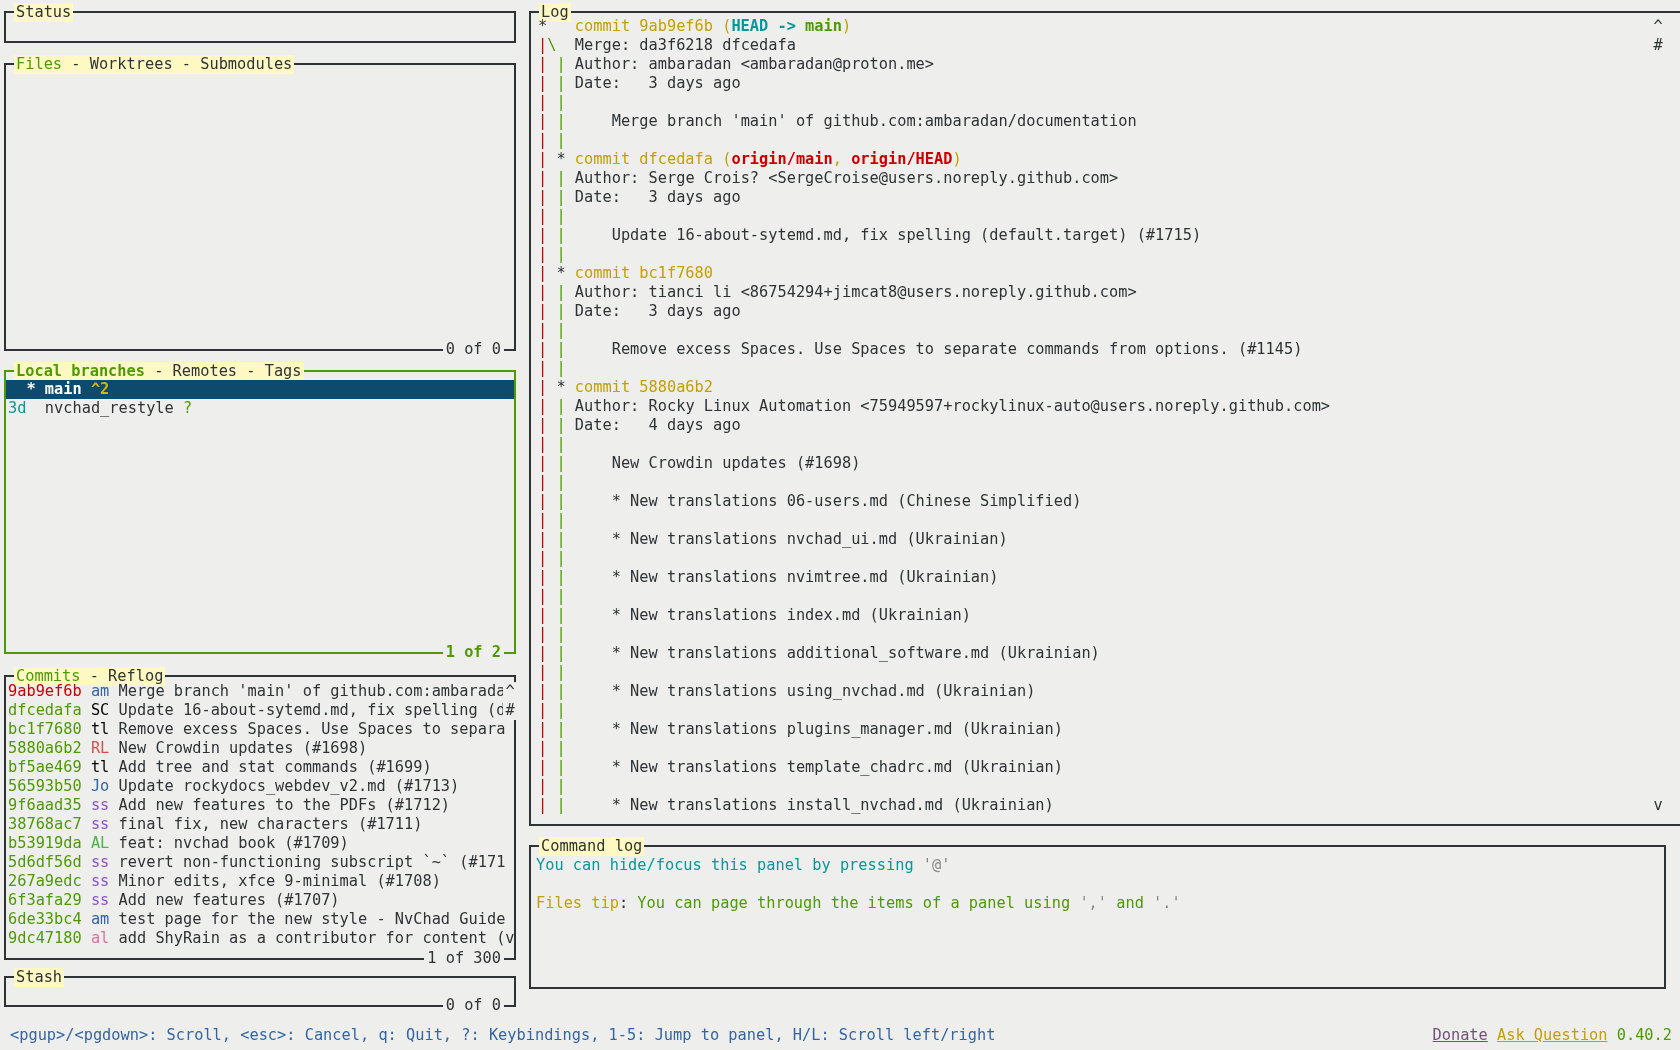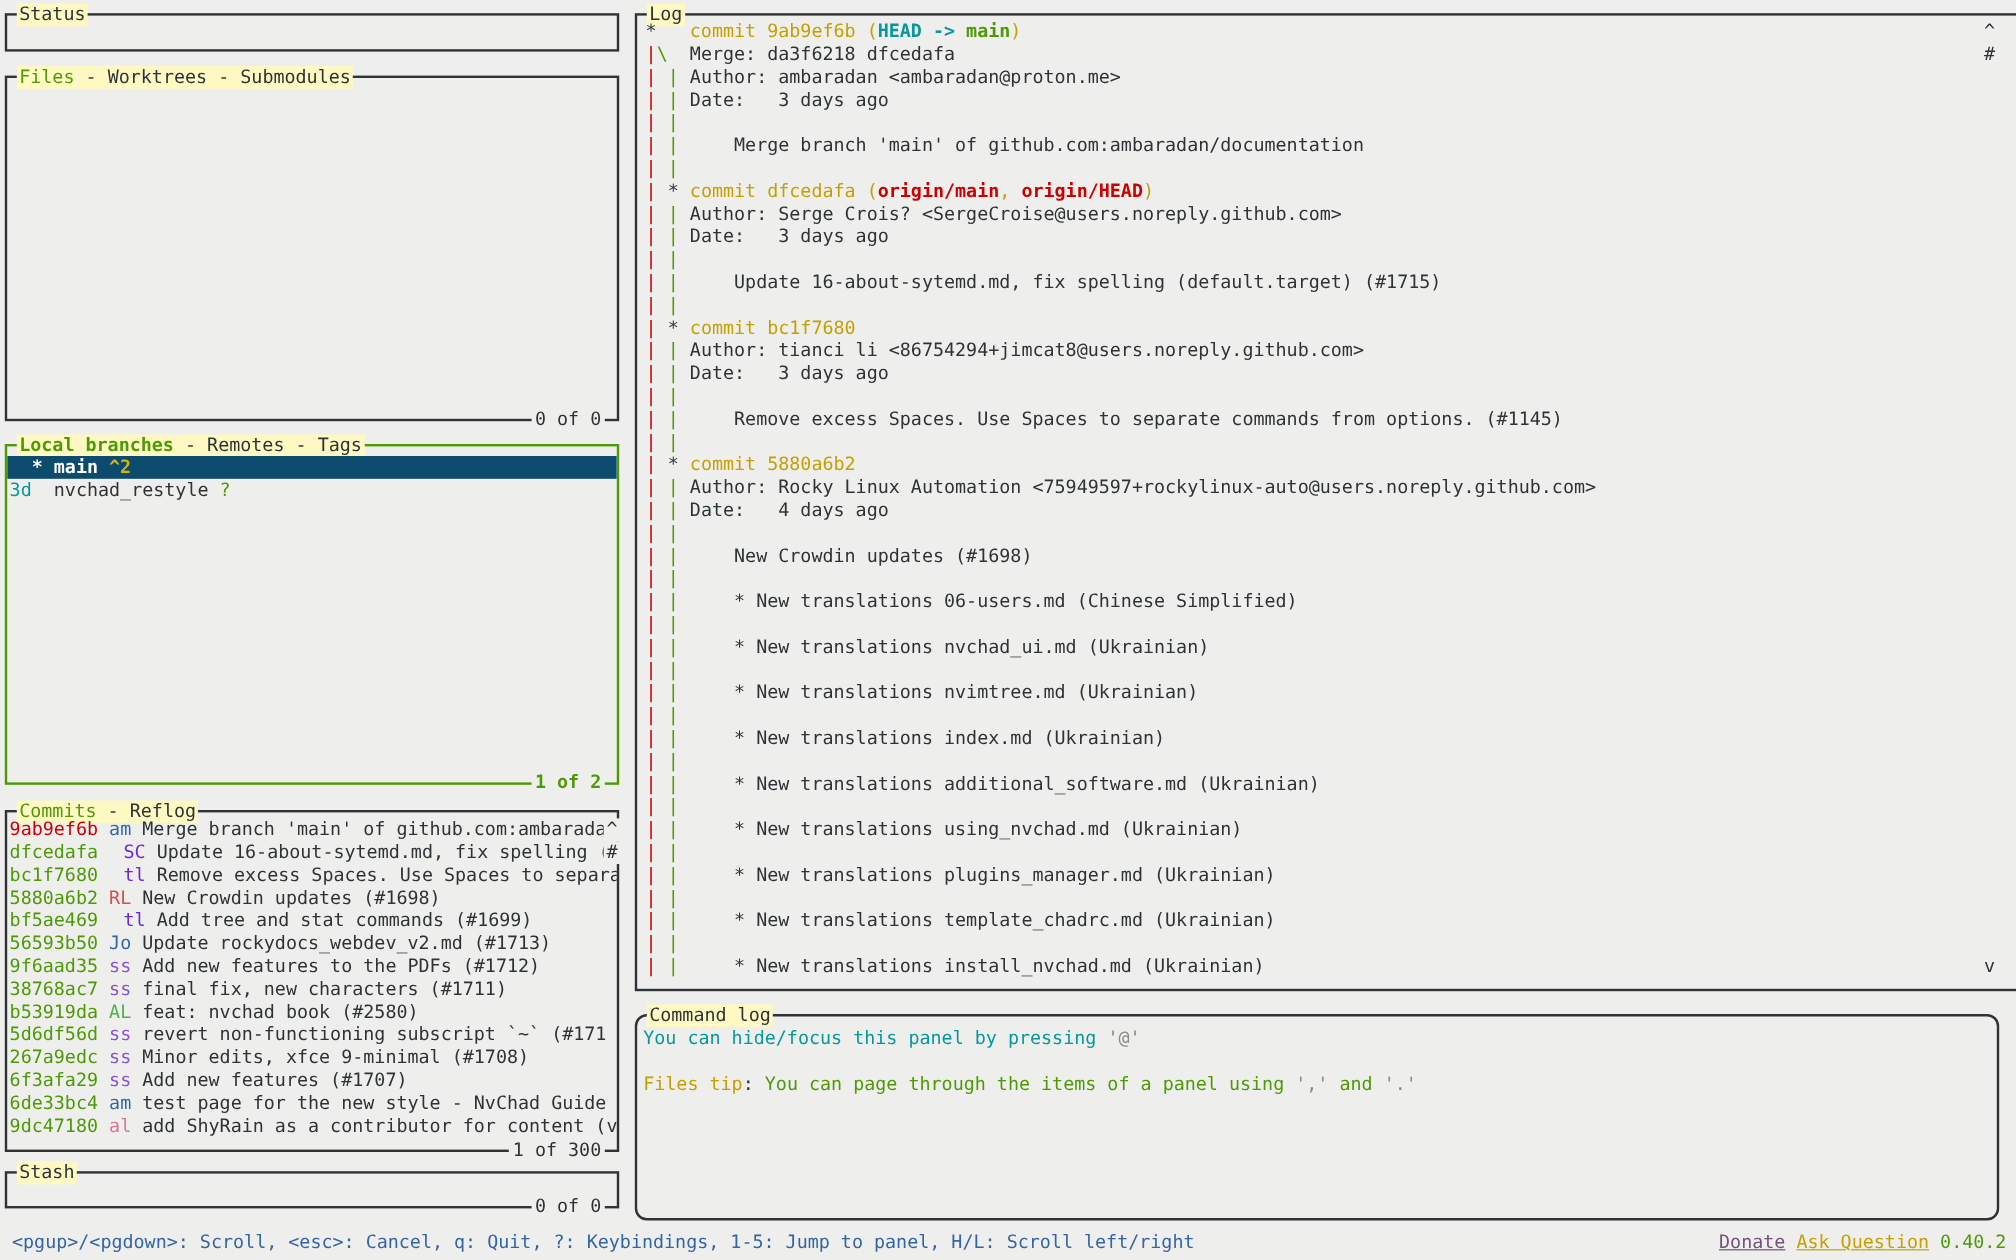--- a/index.html
+++ b/index.html
@@ -29,39 +29,39 @@
   .rb { color:#cc0000; font-weight:bold; }
   .g  { color:#4e9a06; }
   .gb { color:#4e9a06; font-weight:bold; }
   .y  { color:#c4a000; }
   .c  { color:#06989a; }
   .cb { color:#06989a; font-weight:bold; }
   .gy { color:#888a85; }
   .w  { color:#ffffff; font-weight:bold; }
   .ygold { color:#d8b400; font-weight:bold; }
   .b  { color:#3465a4; }
-  .lc { color:#6d28d9;margin-left:12px; }
+  .lc { color:#000000; }
   .sr { color:#d25252; }
   .vi { color:#8a55cc; }
   .bg2{ color:#4db34d; }
   .pk { color:#e0709f; }
   .pu { color:#75507b; text-decoration:underline; }
   .yu { color:#c4a000; text-decoration:underline; }
 
   .scrollmark { position:absolute; width:14px; height:19px; line-height:19px; text-align:center;
                 background:#eeeeec; color:#2e3436; white-space:pre; z-index:5; }
 
   
   #status-panel   { top:11px;  left:4px;   width:512px;  height:32px; }
   #files-panel    { top:63px;  left:4px;   width:512px;  height:288px; }
   #branches-panel { top:370px; left:4px;   width:512px;  height:284px; }
   #commits-panel  { top:675px; left:4px;   width:512px;  height:285px; }
   #stash-panel    { top:976px; left:4px;   width:512px;  height:31px; }
   #log-panel      { top:11px;  left:529px; width:1316px; height:815px; }
-  #cmdlog-panel   { top:845px; left:529px; width:1137px; height:172px;border-radius:10px; }
+  #cmdlog-panel   { top:845px; left:529px; width:1137px; height:144px; }
 
   #status-panel  .panel-body { padding-top:4px;margin-top:40px; }
   #log-panel     .panel-body { padding-top:4px; }
   #branches-panel .panel-body { padding-top:8px; }
   #commits-panel .panel-body { padding-top:5px; }
   #cmdlog-panel  .panel-body { padding-top:9px; }
 
   #bottom-bar { position:absolute; top:1026px; left:0; width:1680px; height:19px; }
   #bottom-bar .left  { position:absolute; left:8px; top:0; height:19px; line-height:19px; white-space:pre; }
   #bottom-bar .right { position:absolute; right:8px; top:0; height:19px; line-height:19px; white-space:pre; }
@@ -95,21 +95,21 @@
   <span class="panel-title"><div class="line"><span class="g">Commits</span><span class="d"> - </span><span class="d">Reflog</span></div></span>
   <div class="panel-body">
       <div class="line"><span class="r">9ab9ef6b</span><span class="d"> </span><span class="b">am</span><span class="d"> Merge branch 'main' of github.com:ambarada</span></div>
       <div class="line"><span class="g">dfcedafa</span><span class="d"> </span><span class="lc">SC</span><span class="d"> Update 16-about-sytemd.md, fix spelling (d</span></div>
       <div class="line"><span class="g">bc1f7680</span><span class="d"> </span><span class="lc">tl</span><span class="d"> Remove excess Spaces. Use Spaces to separa</span></div>
       <div class="line"><span class="g">5880a6b2</span><span class="d"> </span><span class="sr">RL</span><span class="d"> New Crowdin updates (#1698)</span></div>
       <div class="line"><span class="g">bf5ae469</span><span class="d"> </span><span class="lc">tl</span><span class="d"> Add tree and stat commands (#1699)</span></div>
       <div class="line"><span class="g">56593b50</span><span class="d"> </span><span class="b">Jo</span><span class="d"> Update rockydocs_webdev_v2.md (#1713)</span></div>
       <div class="line"><span class="g">9f6aad35</span><span class="d"> </span><span class="vi">ss</span><span class="d"> Add new features to the PDFs (#1712)</span></div>
       <div class="line"><span class="g">38768ac7</span><span class="d"> </span><span class="vi">ss</span><span class="d"> final fix, new characters (#1711)</span></div>
-      <div class="line"><span class="g">b53919da</span><span class="d"> </span><span class="bg2">AL</span><span class="d"> feat: nvchad book (#2580)</span></div>
+      <div class="line"><span class="g">b53919da</span><span class="d"> </span><span class="bg2">AL</span><span class="d"> feat: nvchad book (#1709)</span></div>
       <div class="line"><span class="g">5d6df56d</span><span class="d"> </span><span class="vi">ss</span><span class="d"> revert non-functioning subscript `~` (#171</span></div>
       <div class="line"><span class="g">267a9edc</span><span class="d"> </span><span class="vi">ss</span><span class="d"> Minor edits, xfce 9-minimal (#1708)</span></div>
       <div class="line"><span class="g">6f3afa29</span><span class="d"> </span><span class="vi">ss</span><span class="d"> Add new features (#1707)</span></div>
       <div class="line"><span class="g">6de33bc4</span><span class="d"> </span><span class="b">am</span><span class="d"> test page for the new style - NvChad Guide</span></div>
       <div class="line"><span class="g">9dc47180</span><span class="d"> </span><span class="pk">al</span><span class="d"> add ShyRain as a contributor for content (v</span></div>
     </div>
   <span class="panel-counter"><div class="line"><span class="d">1 of 300</span></div></span>
 </div>
 
 <div class="panel" id="stash-panel">

